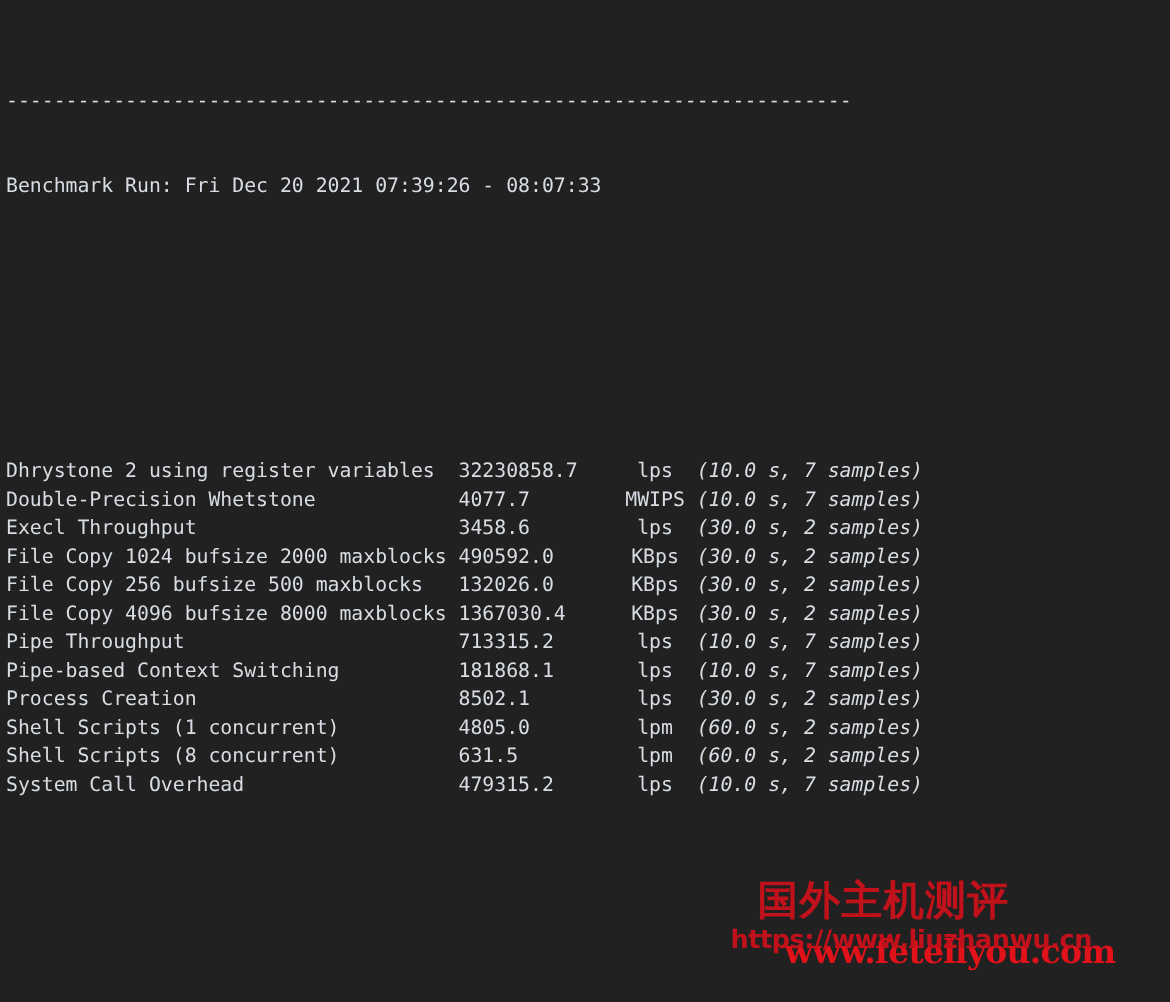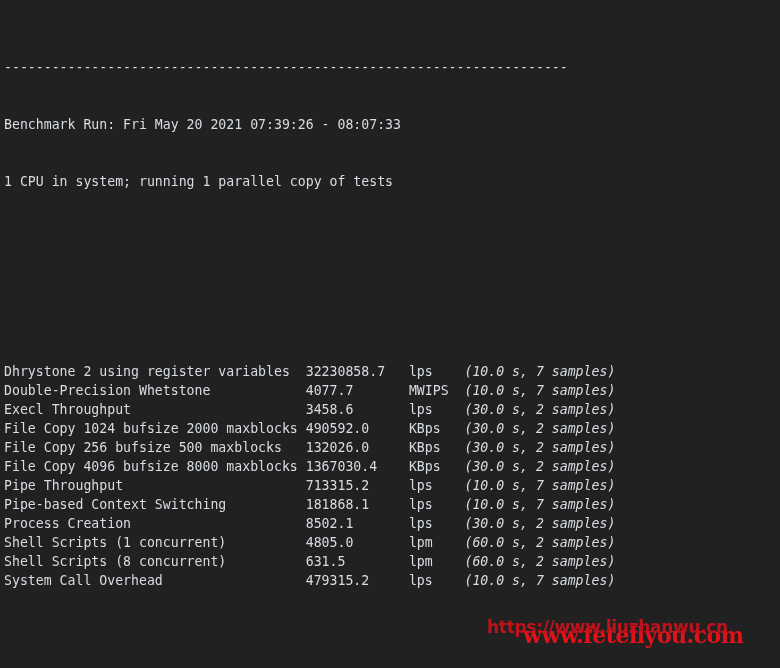--- a/index.html
+++ b/index.html
@@ -31,21 +31,21 @@
   }
   .blank { height: 19px; }
 
   
   .label   { display: inline-block; }
   .num     { display: inline-block; text-align: right; }
 
   
   .m-label  { width: 38ch; }
   .m-value  { width: 12ch; text-align: left; }
-  .m-unit   { display: inline-block; width: 7ch; text-align: left; }
+  .m-unit   { display: inline-block; width: 7ch; text-align: center; }
   .m-sample { display: inline-block; font-style: italic; }
 
   
   .watermark {
     position: absolute;
     pointer-events: none;
     user-select: none;
   }
   .wm-cn {
     left: 505px;
@@ -78,22 +78,21 @@
     letter-spacing: -0.5px;
   }
 </style>
 </head>
 <body>
 
 <div id="terminal">
   <div class="lines">
 
     <div class="row">-----------------------------------------------------------------------</div>
-    <div class="row">Benchmark Run: Fri May 20 2021 07:39:26 - 08:07:33</div>
-    <div class="row">1 CPU in system; running 1 parallel copy of tests</div>
+    <div class="row">Benchmark Run: Fri Dec 20 2021 07:39:26 - 08:07:33</div>
     <div class="blank"></div>
     <div class="blank"></div>
 
     <div id="measurement-rows"><div class="row"><span class="label m-label">Dhrystone 2 using register variables</span><span class="num m-value">32230858.7</span><span> </span><span class="m-unit">lps</span><span class="m-sample">(10.0 s, 7 samples)</span></div><div class="row"><span class="label m-label">Double-Precision Whetstone</span><span class="num m-value">4077.7</span><span> </span><span class="m-unit">MWIPS</span><span class="m-sample">(10.0 s, 7 samples)</span></div><div class="row"><span class="label m-label">Execl Throughput</span><span class="num m-value">3458.6</span><span> </span><span class="m-unit">lps</span><span class="m-sample">(30.0 s, 2 samples)</span></div><div class="row"><span class="label m-label">File Copy 1024 bufsize 2000 maxblocks</span><span class="num m-value">490592.0</span><span> </span><span class="m-unit">KBps</span><span class="m-sample">(30.0 s, 2 samples)</span></div><div class="row"><span class="label m-label">File Copy 256 bufsize 500 maxblocks</span><span class="num m-value">132026.0</span><span> </span><span class="m-unit">KBps</span><span class="m-sample">(30.0 s, 2 samples)</span></div><div class="row"><span class="label m-label">File Copy 4096 bufsize 8000 maxblocks</span><span class="num m-value">1367030.4</span><span> </span><span class="m-unit">KBps</span><span class="m-sample">(30.0 s, 2 samples)</span></div><div class="row"><span class="label m-label">Pipe Throughput</span><span class="num m-value">713315.2</span><span> </span><span class="m-unit">lps</span><span class="m-sample">(10.0 s, 7 samples)</span></div><div class="row"><span class="label m-label">Pipe-based Context Switching</span><span class="num m-value">181868.1</span><span> </span><span class="m-unit">lps</span><span class="m-sample">(10.0 s, 7 samples)</span></div><div class="row"><span class="label m-label">Process Creation</span><span class="num m-value">8502.1</span><span> </span><span class="m-unit">lps</span><span class="m-sample">(30.0 s, 2 samples)</span></div><div class="row"><span class="label m-label">Shell Scripts (1 concurrent)</span><span class="num m-value">4805.0</span><span> </span><span class="m-unit">lpm</span><span class="m-sample">(60.0 s, 2 samples)</span></div><div class="row"><span class="label m-label">Shell Scripts (8 concurrent)</span><span class="num m-value">631.5</span><span> </span><span class="m-unit">lpm</span><span class="m-sample">(60.0 s, 2 samples)</span></div><div class="row"><span class="label m-label">System Call Overhead</span><span class="num m-value">479315.2</span><span> </span><span class="m-unit">lps</span><span class="m-sample">(10.0 s, 7 samples)</span></div></div>
 
     <div class="blank"></div>
 
     
 
     
@@ -101,15 +100,16 @@
     
     
 
     
     
     
 
     
   </div>
 
+  <div class="watermark wm-cn">国外主机测评</div>
   <div class="watermark wm-url-bright">www.fetellyou.com</div>
   <div class="watermark wm-url-dark">https://www.liuzhanwu.cn</div>
 </div>
 
 </body></html>

